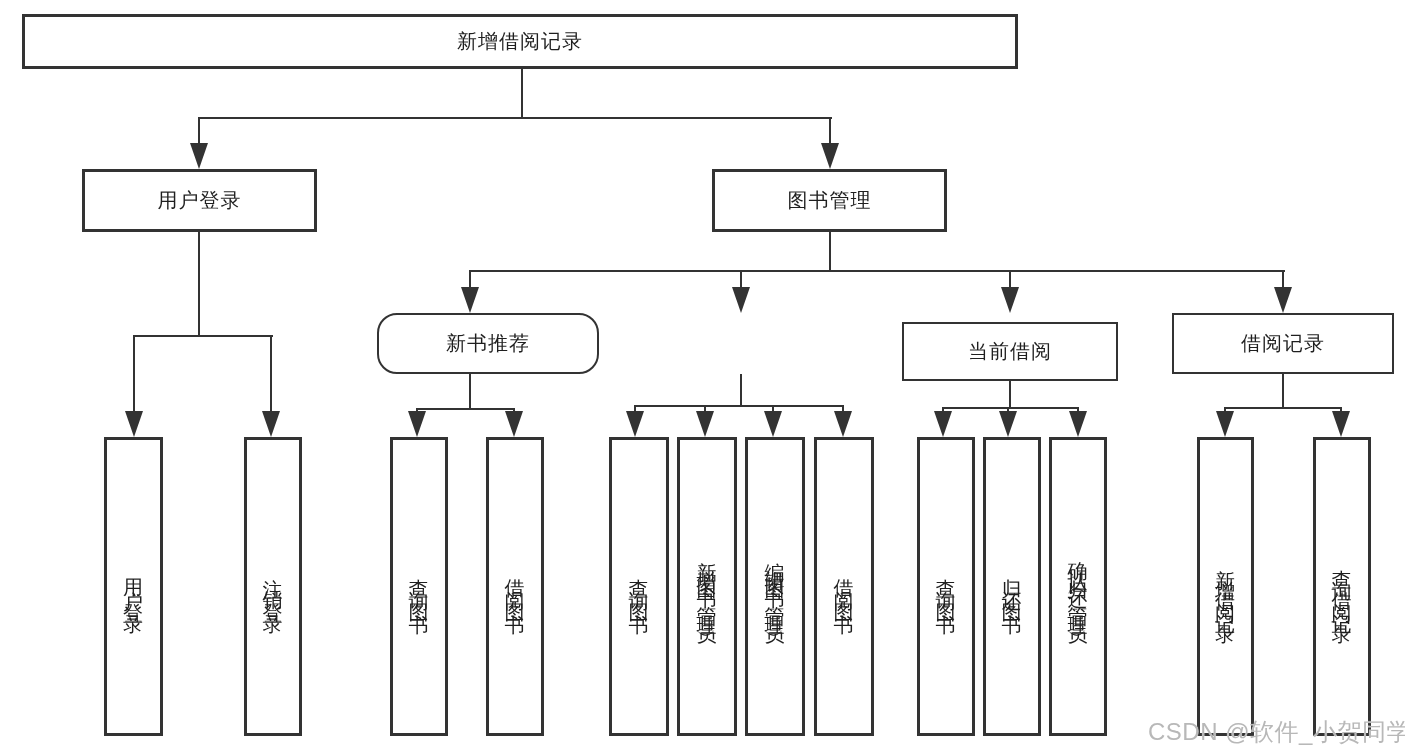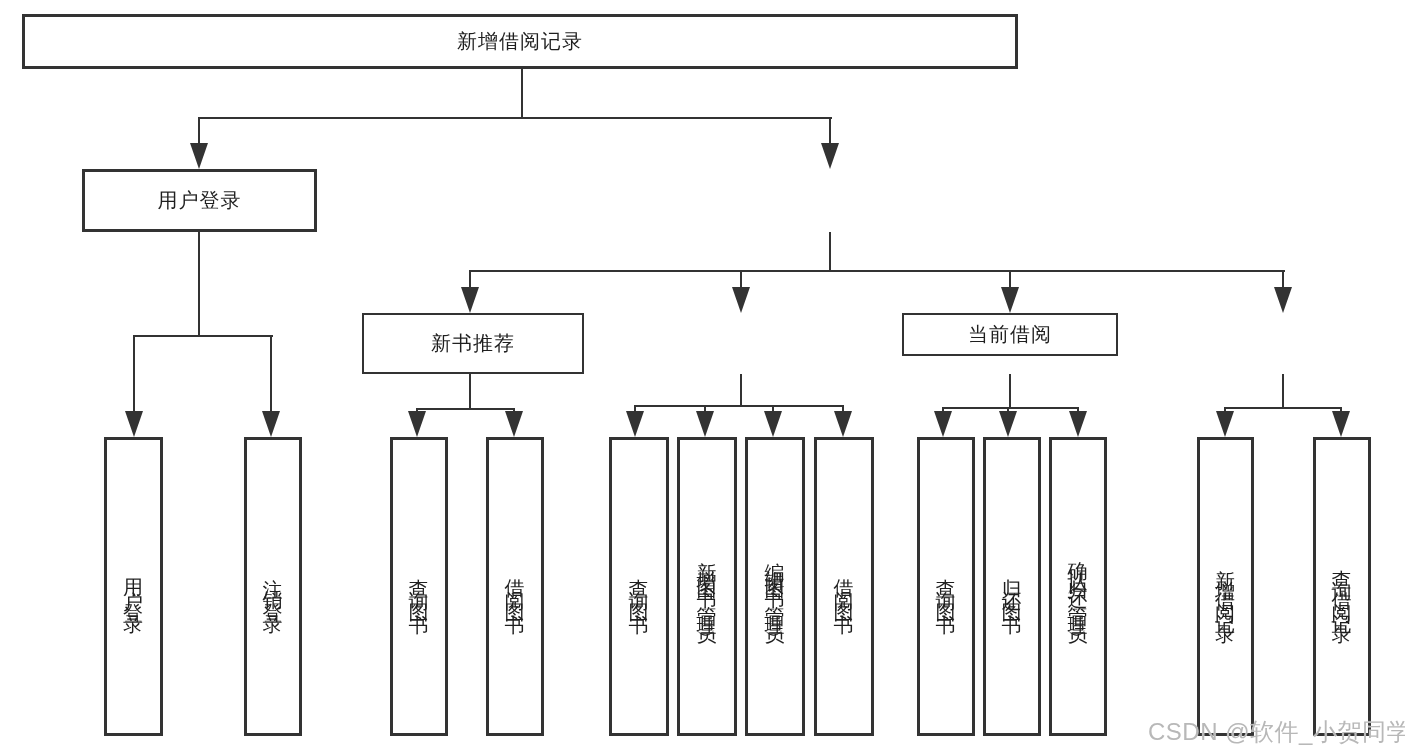--- a/index.html
+++ b/index.html
@@ -50,23 +50,23 @@
   .tri {
     position:absolute; width:0; height:0; z-index:1;
     border-left:9px solid transparent;
     border-right:9px solid transparent;
     border-top:26px solid #333333;
   }
   
   .n-root          { left:22px;  top:14px;  width:996px; height:55px; }
   .n-user-login    { left:82px;  top:169px; width:235px; height:63px; }
   .n-book-mgmt     { left:712px; top:169px; width:235px; height:63px; }
-  .n-new-rec       { left:362px; top:313px; width:222px; height:61px; }
+  .n-new-rec       { left:377px; top:313px; width:222px; height:61px;border-radius:20px; }
   .n-book-borrow   { left:632px; top:313px; width:218px; height:61px; }
-  .n-cur-borrow    { left:902px; top:313px; width:216px; height:43px; }
+  .n-cur-borrow    { left:902px; top:322px; width:216px; height:59px; }
   .n-borrow-recs   { left:1172px;top:313px; width:222px; height:61px; }
   .v-login-user    { left:104px; width:59px; }
   .v-login-logout  { left:244px; width:58px; }
   .v-rec-query     { left:390px; width:58px; }
   .v-rec-borrow    { left:486px; width:58px; }
   .v-bor-query     { left:609px; width:60px; }
   .v-bor-add       { left:677px; width:60px; }
   .v-bor-edit      { left:745px; width:60px; }
   .v-bor-lend      { left:814px; width:60px; }
   .v-cur-query     { left:917px; width:58px; }
@@ -97,20 +97,21 @@
   <div class="node n-root">新增借阅记录</div>
 
   <div class="vl" style="left:521px; top:69px; height:49px;"></div>
   <div class="hl" style="left:198px; top:117px; width:634px;"></div>
   <div class="vl" style="left:198px; top:117px; height:30px;"></div>
   <div class="tri" style="left:190px; top:143px;"></div>
   <div class="vl" style="left:829px; top:117px; height:30px;"></div>
   <div class="tri" style="left:821px; top:143px;"></div>
 
   <div class="node n-user-login">用户登录</div>
+  <div class="node n-book-mgmt">图书管理</div>
 
   <div class="vl" style="left:198px; top:232px; height:105px;"></div>
   <div class="hl" style="left:133px; top:335px; width:140px;"></div>
   <div class="vl" style="left:133px; top:335px; height:80px;"></div>
   <div class="tri" style="left:125px; top:411px;"></div>
   <div class="vl" style="left:270px; top:335px; height:80px;"></div>
   <div class="tri" style="left:262px; top:411px;"></div>
 
   <div class="vl" style="left:829px; top:232px; height:40px;"></div>
   <div class="hl" style="left:469px; top:270px; width:816px;"></div>
@@ -118,20 +119,21 @@
   <div class="tri" style="left:461px; top:287px;"></div>
   <div class="vl" style="left:740px; top:270px; height:20px;"></div>
   <div class="tri" style="left:732px; top:287px;"></div>
   <div class="vl" style="left:1009px; top:270px; height:20px;"></div>
   <div class="tri" style="left:1001px; top:287px;"></div>
   <div class="vl" style="left:1282px; top:270px; height:20px;"></div>
   <div class="tri" style="left:1274px; top:287px;"></div>
 
   <div class="node thin n-new-rec">新书推荐</div>
   <div class="node thin n-cur-borrow">当前借阅</div>
+  <div class="node thin n-borrow-recs">借阅记录</div>
 
   <div class="vl" style="left:469px; top:374px; height:36px;"></div>
   <div class="hl" style="left:416px; top:408px; width:99px;"></div>
   <div class="vl" style="left:416px; top:408px; height:8px;"></div>
   <div class="tri" style="left:408px; top:411px;"></div>
   <div class="vl" style="left:513px; top:408px; height:8px;"></div>
   <div class="tri" style="left:505px; top:411px;"></div>
 
   <div class="vl" style="left:740px; top:374px; height:33px;"></div>
   <div class="hl" style="left:634px; top:405px; width:210px;"></div>

